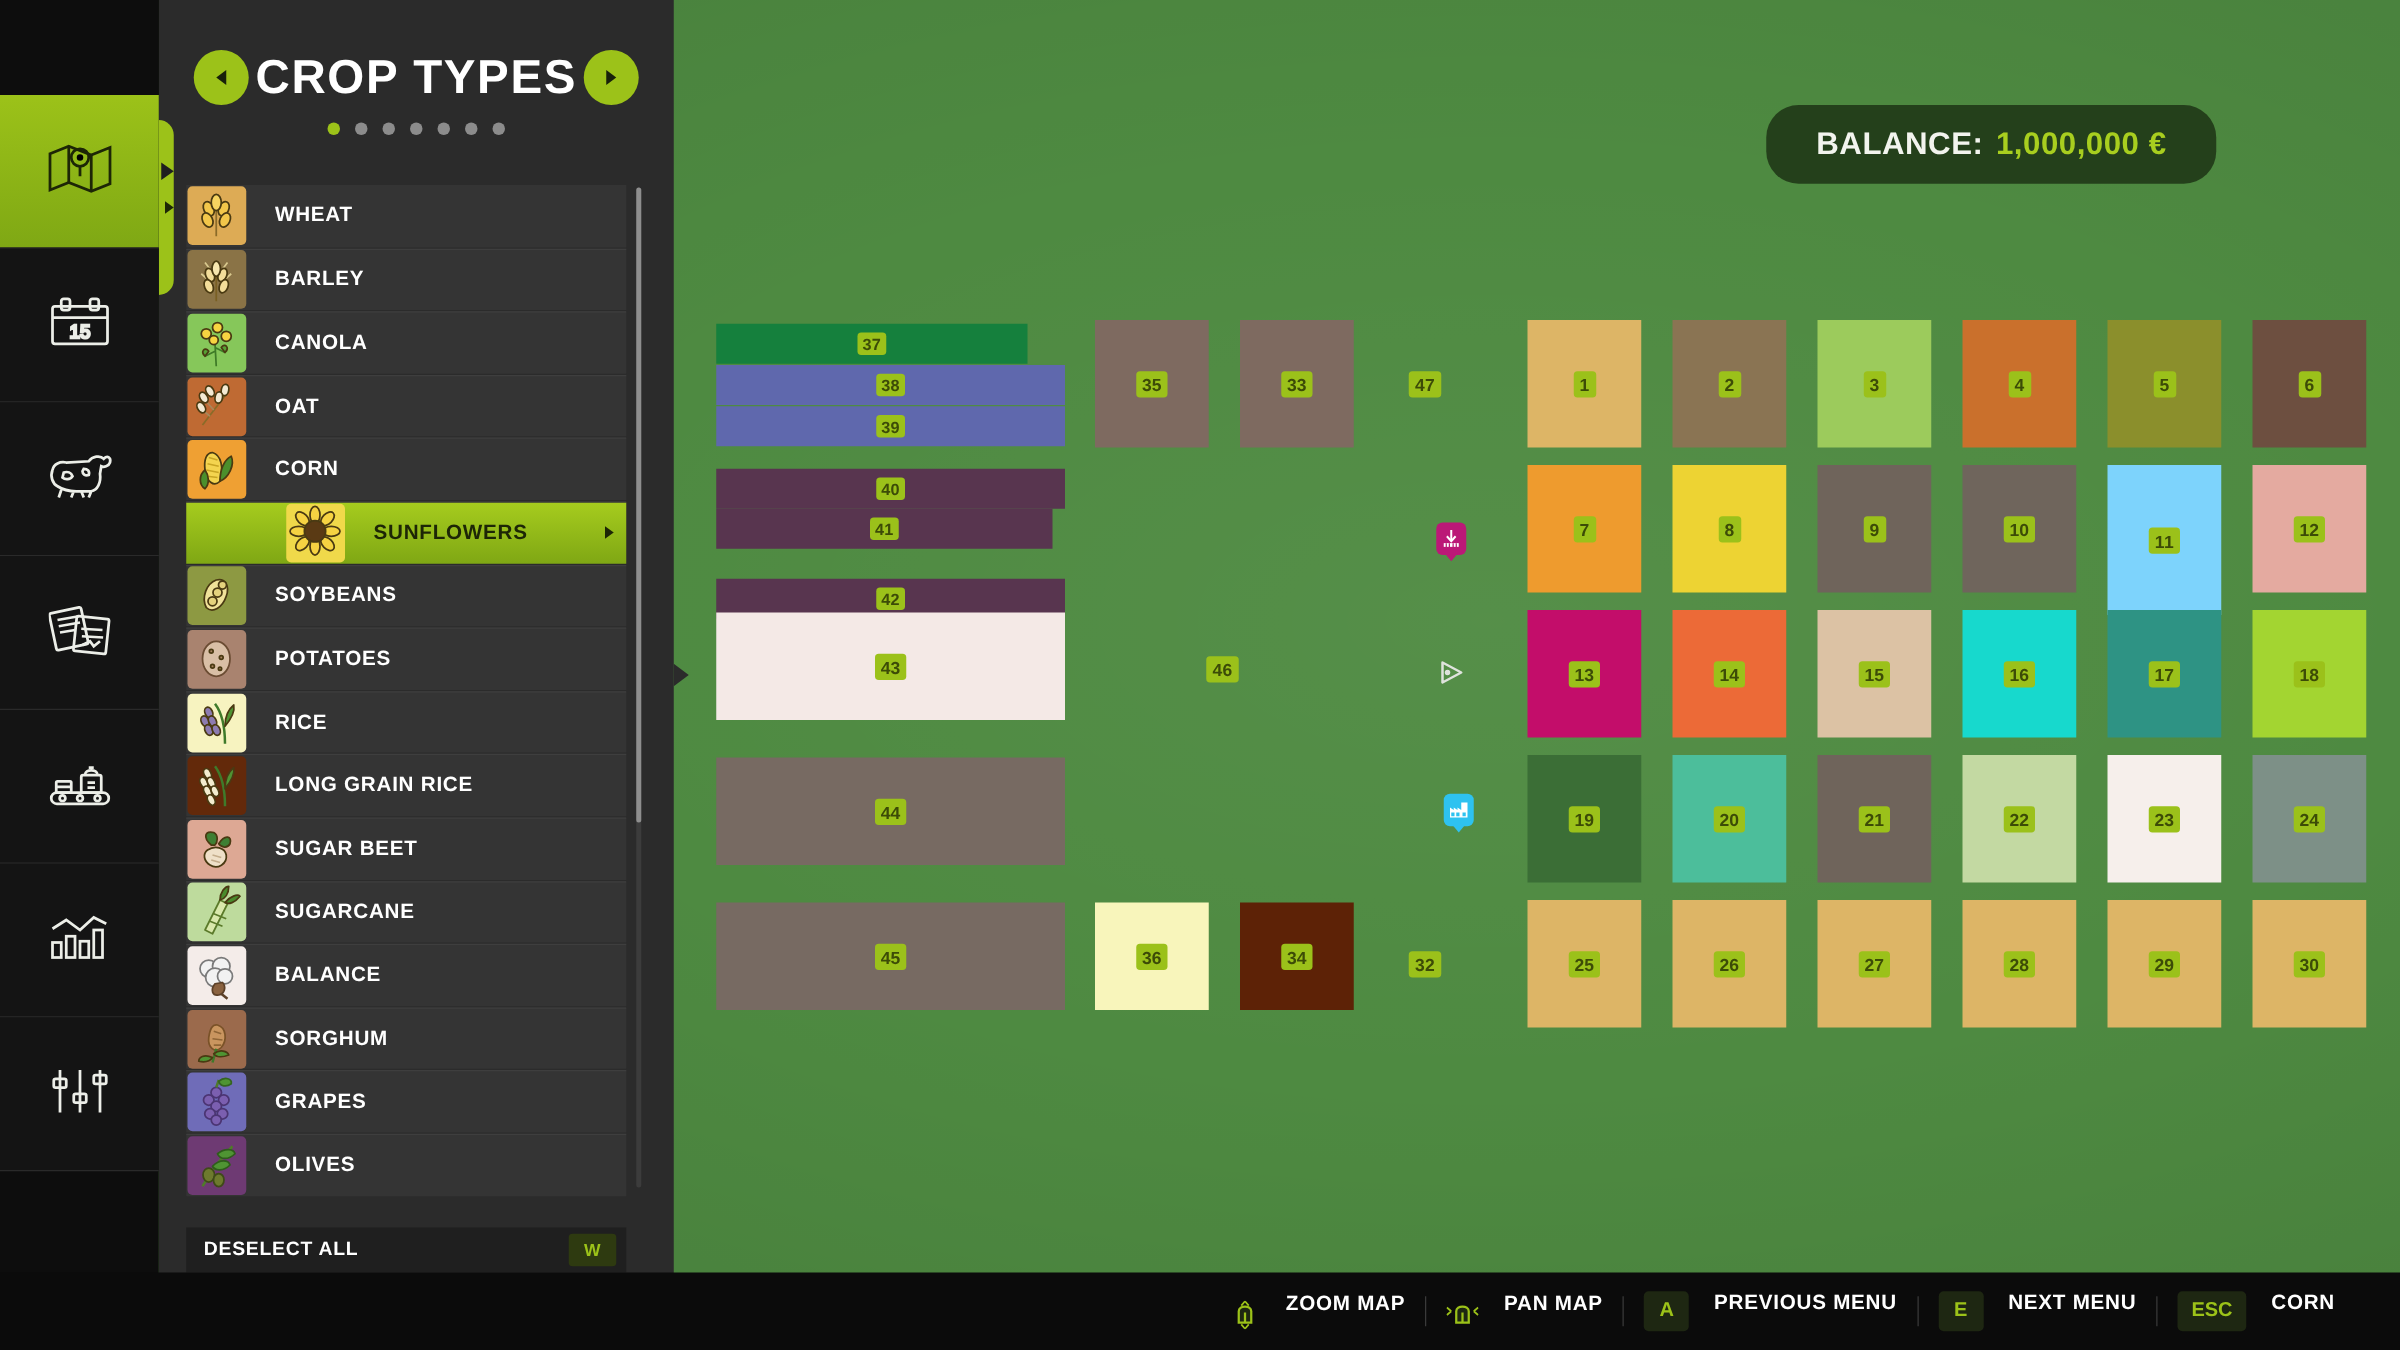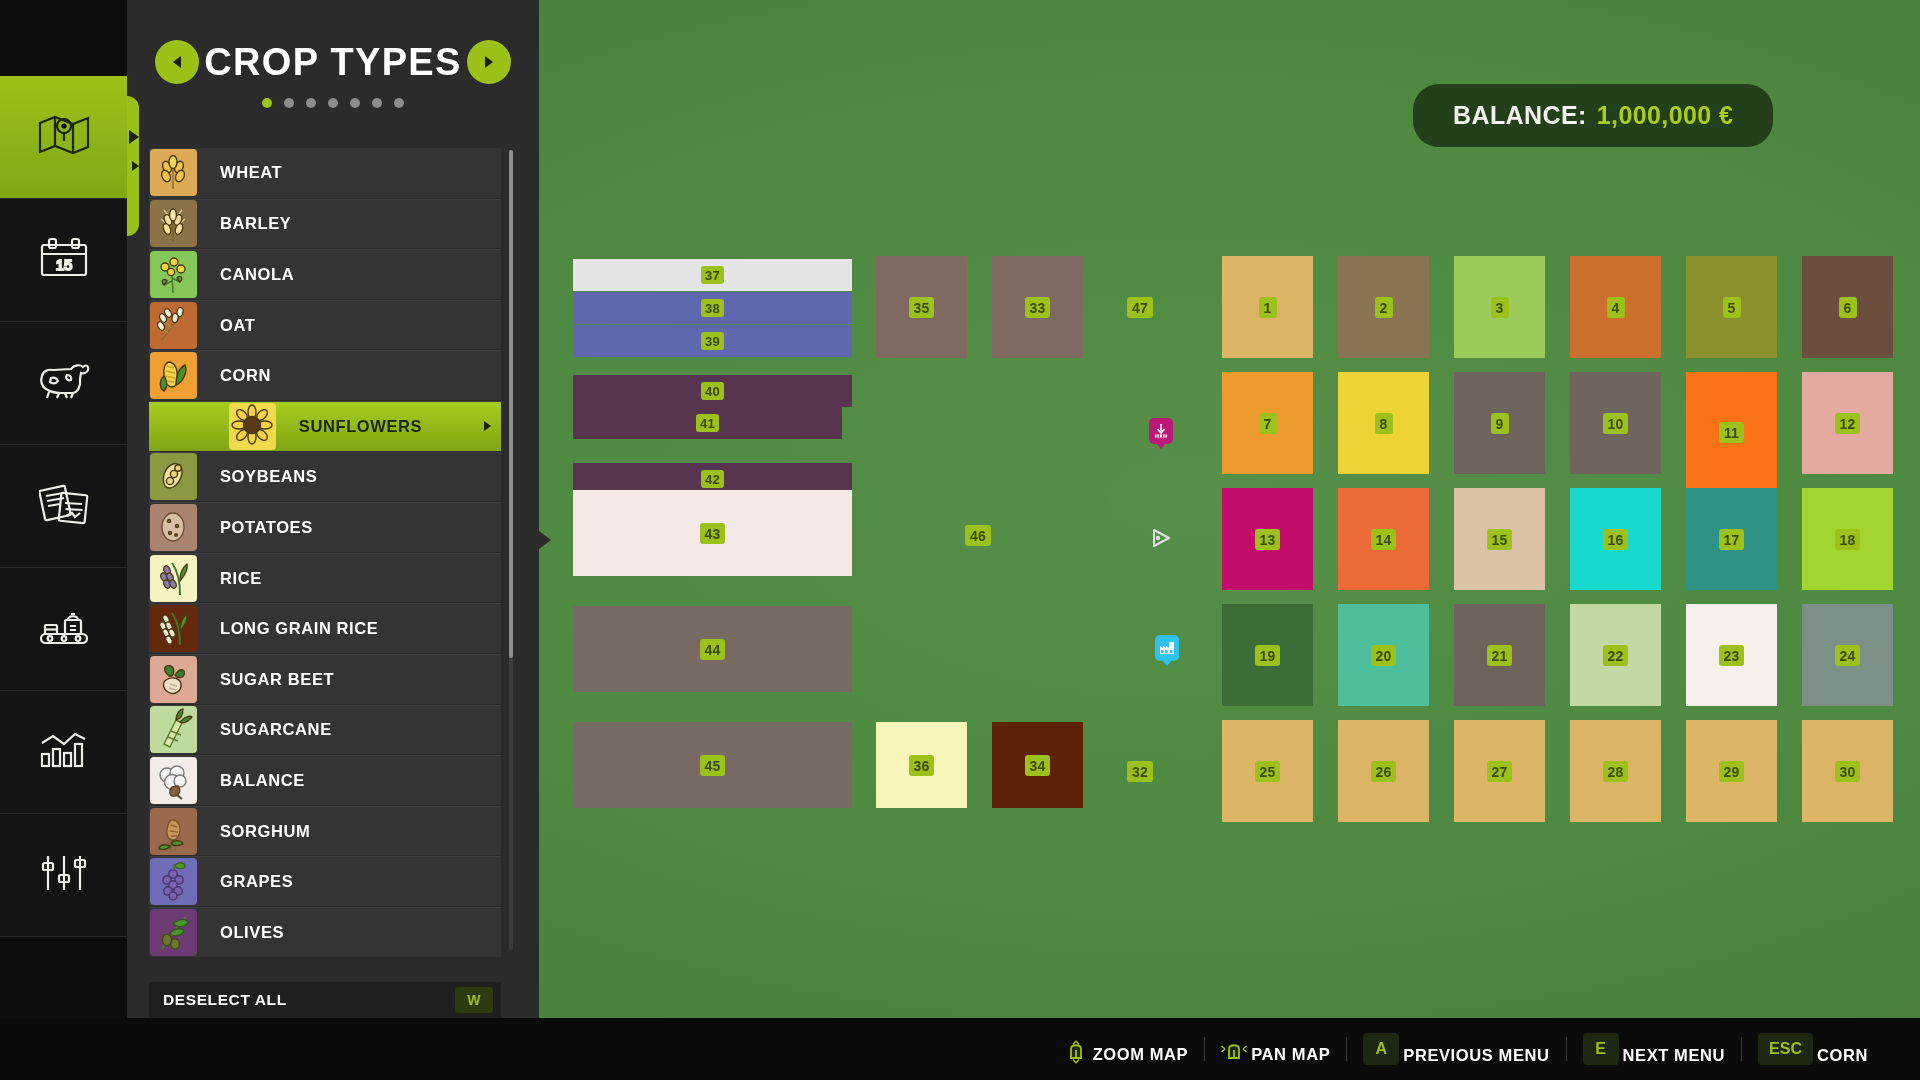--- a/index.html
+++ b/index.html
@@ -254,40 +254,40 @@
 
   
   .bottom-bar {
     position: absolute; left: 0; bottom: 0;
     width: 1920px; height: 62px;
     background: #0b0b0b;
     display: flex; align-items: center; justify-content: flex-end;
     gap: 0; padding-right: 36px;
     z-index: 30;
   }
-  .hint { display: flex; align-items: flex-end; gap: 4px; padding: 0 16px; }
+  .hint { display: flex; align-items: flex-start; gap: 20px; padding: 0 16px; }
   .hint-label { color: #ffffff; font-size: 16.5px; font-weight: bold; letter-spacing: .6px; }
   .hint-key {
     background: #1e2712; color: #9cc219;
     font-size: 16px; font-weight: bold;
     min-width: 36px; text-align: center;
     padding: 7px 11px; border-radius: 4px;
   }
   .hint-sep { width: 1px; height: 24px; background: #3a3a3a; }
   .stick-icon { display:block; }
 </style>
 </head>
 <body>
 
 <div id="root">
 
   <div class="map-area">
     <div class="map-vignette"></div>
     <div id="fields-layer">
-        <div class="field" style="left: 573px; top: 259px; width: 279px; height: 32px; background: #e5e5e5;">
+        <div class="field" style="left: 573px; top: 259px; width: 249px; height: 32px; background: #15803d;">
           <span class="field-num small">37</span>
         </div>
         <div class="field" style="left: 573px; top: 292px; width: 279px; height: 32px; background: rgb(95, 104, 173);">
           <span class="field-num small">38</span>
         </div>
         <div class="field" style="left: 573px; top: 325px; width: 279px; height: 32px; background: rgb(95, 104, 173);">
           <span class="field-num small">39</span>
         </div>
         <div class="field" style="left: 876px; top: 256px; width: 91px; height: 102px; background: rgb(126, 106, 96);">
           <span class="field-num">35</span>
@@ -351,21 +351,21 @@
         </div>
         <div class="field" style="left: 1338px; top: 372px; width: 91px; height: 102px; background: rgb(237, 211, 51);">
           <span class="field-num">8</span>
         </div>
         <div class="field" style="left: 1454px; top: 372px; width: 91px; height: 102px; background: rgb(111, 100, 91);">
           <span class="field-num">9</span>
         </div>
         <div class="field" style="left: 1570px; top: 372px; width: 91px; height: 102px; background: rgb(111, 101, 92);">
           <span class="field-num">10</span>
         </div>
-        <div class="field" style="left: 1686px; top: 372px; width: 91px; height: 120px; background: #f97316;">
+        <div class="field" style="left: 1686px; top: 372px; width: 91px; height: 120px; background: #7dd3fc;">
           <span class="field-num">11</span>
         </div>
         <div class="field" style="left: 1802px; top: 372px; width: 91px; height: 102px; background: rgb(228, 170, 160);">
           <span class="field-num">12</span>
         </div>
         <div class="field" style="left: 1222px; top: 488px; width: 91px; height: 102px; background: rgb(195, 13, 106);">
           <span class="field-num">13</span>
         </div>
         <div class="field" style="left: 1338px; top: 488px; width: 91px; height: 102px; background: rgb(236, 106, 55);">
           <span class="field-num">14</span>

